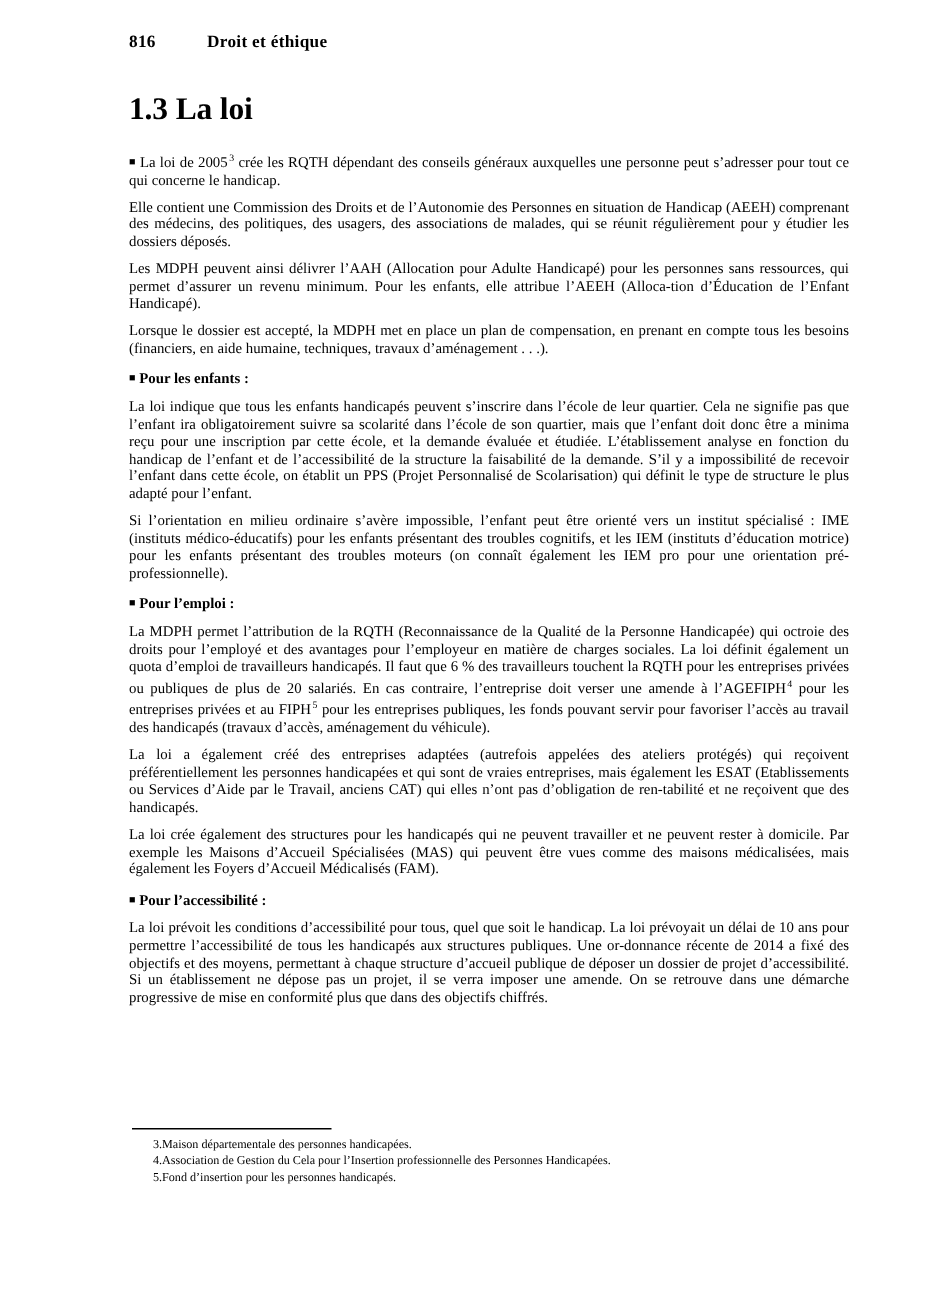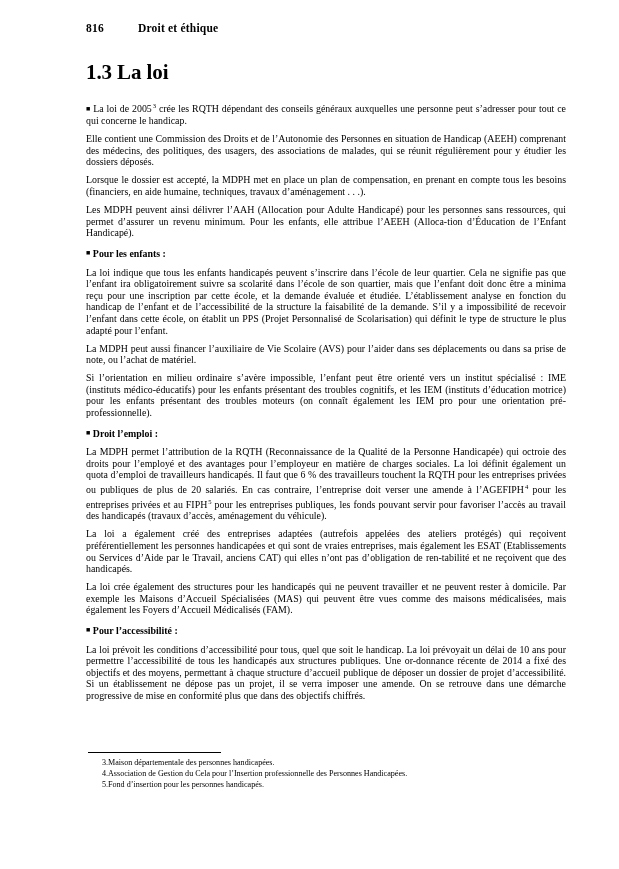--- a/index.html
+++ b/index.html
@@ -117,34 +117,33 @@
     <div class="runhead">
       <span class="folio">816</span><span>Droit et éthique</span>
     </div>
 
     <h1 class="section-title">1.3 La loi</h1>
 
     <p class="para"><span class="sq">■</span><b>La loi de 2005</b><sup>3</sup><span> crée les </span><b>RQTH</b><span> dépendant des conseils généraux auxquelles une personne peut s’adresser pour tout ce qui concerne le handicap.</span></p>
 
     <p class="para"><span>Elle contient une Commission des Droits et de l’Autonomie des Personnes en situation de Handicap (<b>AEEH</b>) comprenant des médecins, des politiques, des usagers, des associations de malades, qui se réunit régulièrement pour y étudier les dossiers déposés.</span></p>
 
+    <p class="para"><span>Les MDPH peuvent ainsi délivrer l’</span><b>AAH</b><span> (Allocation pour Adulte Handicapé) pour les personnes sans ressources, qui permet d’assurer un revenu minimum. Pour les enfants, elle attribue l’</span><b>AEEH</b><span> (Alloca-tion d’Éducation de l’Enfant Handicapé).</span></p>
+
     <p class="para">Lorsque le dossier est accepté, la MDPH met en place un plan de compensation, en prenant en compte tous les besoins (financiers, en aide humaine, techniques, travaux d’aménagement . . .).</p>
-
-    <p class="para"><span>Les MDPH peuvent ainsi délivrer l’</span><b>AAH</b><span> (Allocation pour Adulte Handicapé) pour les personnes sans ressources, qui permet d’assurer un revenu minimum. Pour les enfants, elle attribue l’</span><b>AEEH</b><span> (Alloca-tion d’Éducation de l’Enfant Handicapé).</span></p>
 
     <p class="subhead"><span class="sq">■</span><span>Pour les enfants :</span></p>
 
     <p class="para"><span>La loi indique que tous les enfants handicapés peuvent s’inscrire dans l’école de leur quartier. Cela ne signifie pas que l’enfant ira obligatoirement suivre sa scolarité dans l’école de son quartier, mais que l’enfant doit donc être a minima reçu pour une inscription par cette école, et la demande évaluée et étudiée. L’établissement analyse en fonction du handicap de l’enfant et de l’accessibilité de la structure la faisabilité de la demande. S’il y a impossibilité de recevoir l’enfant dans cette école, on établit un </span><b>PPS (Projet Personnalisé de Scolarisation)</b><span> qui définit le type de structure le plus adapté pour l’enfant.</span></p>
 
-    <p class="para"><span>La MDPH peut aussi financer l’</span><b>auxiliaire de Vie Scolaire (AVS)</b><span> pour l’aider dans ses déplacements ou dans sa prise de note, ou l’achat de matériel.</span></p>
 
 
     <p class="para"><span>Si l’orientation en milieu ordinaire s’avère impossible, l’enfant peut être orienté vers un institut spécialisé : </span><b>IME</b><span> (instituts médico-éducatifs) pour les enfants présentant des troubles cognitifs, et les </span><b>IEM</b><span> (instituts d’éducation motrice) pour les enfants présentant des troubles moteurs (on connaît également les </span><b>IEM pro</b><span> pour une orientation pré-professionnelle).</span></p>
 
-    <p class="subhead"><span class="sq">■</span><span>Droit l’emploi :</span></p>
+    <p class="subhead"><span class="sq">■</span><span>Pour l’emploi :</span></p>
 
     <p class="para"><span>La MDPH permet l’attribution de la RQTH (Reconnaissance de la Qualité de la Personne Handicapée) qui octroie des droits pour l’employé et des avantages pour l’employeur en matière de charges sociales. La loi définit également un quota d’emploi de travailleurs handicapés. Il faut que 6 % des travailleurs touchent la RQTH pour les entreprises privées ou publiques de plus de 20 salariés. En cas contraire, l’entreprise doit verser une amende à l’AGEFIPH</span><sup>4</sup><span> pour les entreprises privées et au </span><b>FIPH</b><sup>5</sup><span> pour les entreprises publiques, les fonds pouvant servir pour favoriser l’accès au travail des handicapés (travaux d’accès, aménagement du véhicule).</span></p>
 
     <p class="para"><span>La loi a également créé des entreprises adaptées (autrefois appelées des ateliers protégés) qui reçoivent préférentiellement les personnes handicapées et qui sont de vraies entreprises, mais également les </span><b>ESAT</b><span> (Etablissements ou Services d’Aide par le Travail, anciens CAT) qui elles n’ont pas d’obligation de ren-tabilité et ne reçoivent que des handicapés.</span></p>
 
     <p class="para"><span>La loi crée également des structures pour les handicapés qui ne peuvent travailler et ne peuvent rester à domicile. Par exemple les </span><b>Maisons d’Accueil Spécialisées (MAS)</b><span> qui peuvent être vues comme des maisons médicalisées, mais également les </span><b>Foyers d’Accueil Médicalisés (FAM)</b><span>.</span></p>
 
     <p class="subhead"><span class="sq">■</span><span>Pour l’accessibilité :</span></p>
 
     <p class="para">La loi prévoit les conditions d’accessibilité pour tous, quel que soit le handicap. La loi prévoyait un délai de 10 ans pour permettre l’accessibilité de tous les handicapés aux structures publiques. Une or-donnance récente de 2014 a fixé des objectifs et des moyens, permettant à chaque structure d’accueil publique de déposer un dossier de projet d’accessibilité. Si un établissement ne dépose pas un projet, il se verra imposer une amende. On se retrouve dans une démarche progressive de mise en conformité plus que dans des objectifs chiffrés.</p>

